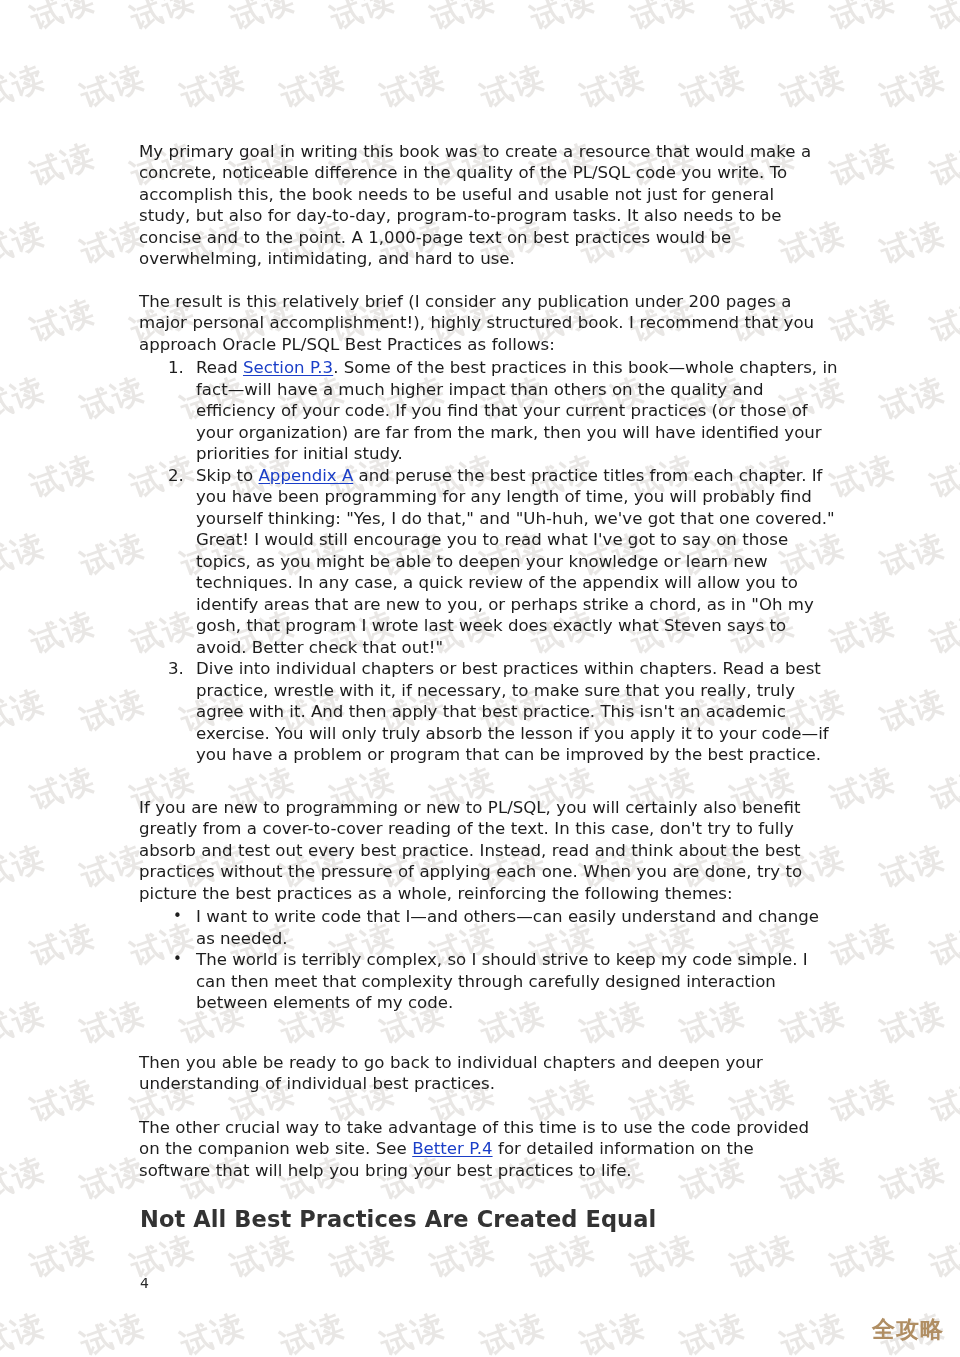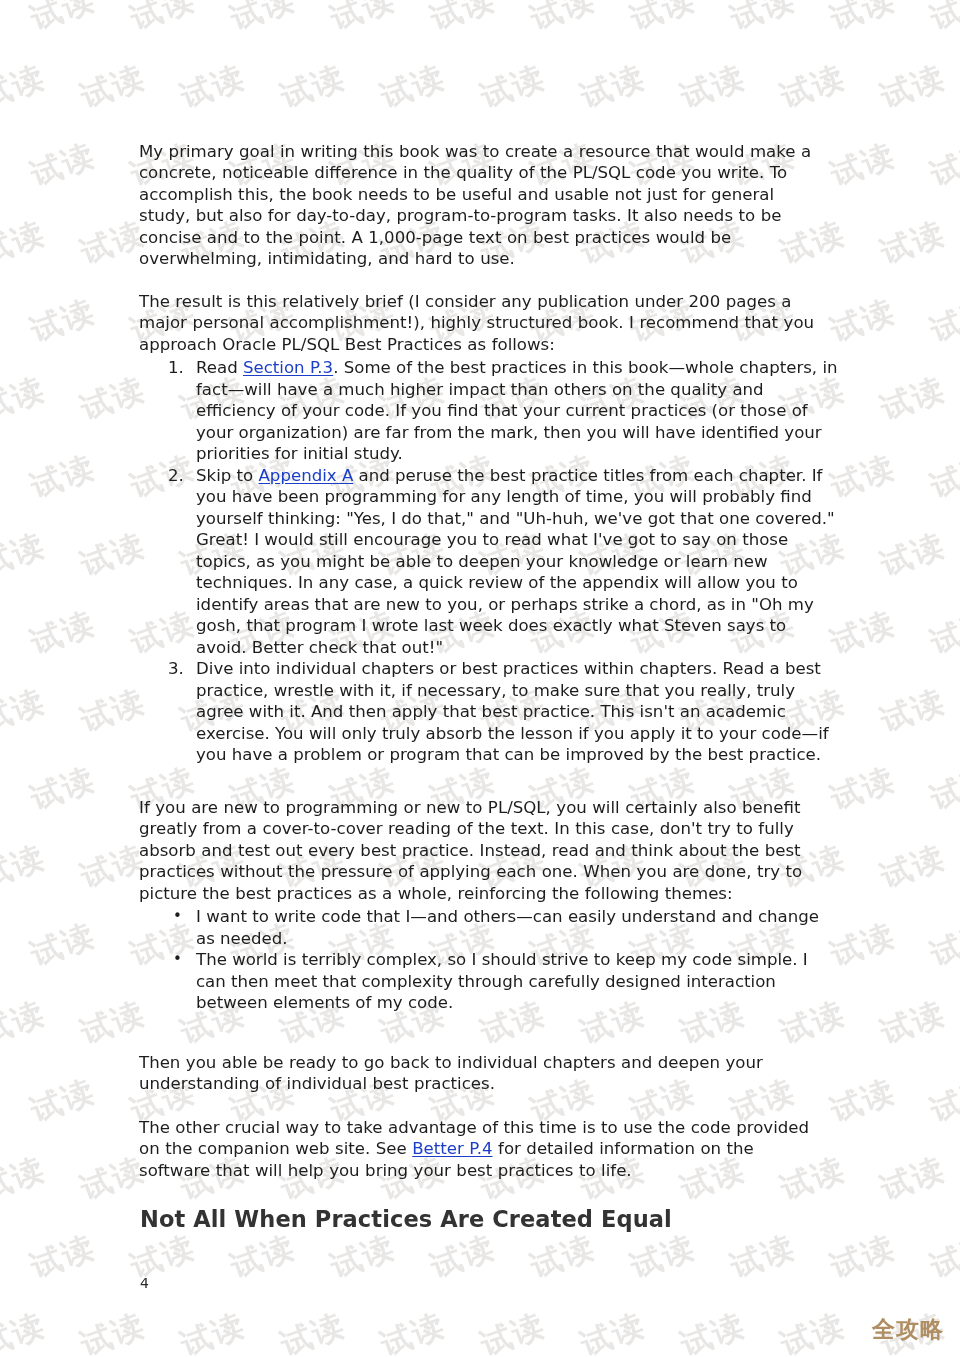--- a/index.html
+++ b/index.html
@@ -355,21 +355,21 @@
       </p>
 
     </div>
 
     <p class="body-text" style="top:1035px;">Then you able be ready to go back to individual chapters and deepen your understanding of individual best practices.</p>
 
     <p class="body-text" style="top:1100px;">
       <span>The other crucial way to take advantage of this time is to use the code provided on the companion web site. See </span><a class="doclink" href="#">Better P.4</a><span> for detailed information on the software that will help you bring your best practices to life.</span>
     </p>
 
-    <h2 id="section-heading">Not All When Practices Are Created Equal</h2>
+    <h2 id="section-heading">Not All Best Practices Are Created Equal</h2>
 
     <div id="page-number">4</div>
 
   </div>
 
   <div id="brand-logo">全攻略</div>
 
 </div>
 
 </body></html>

